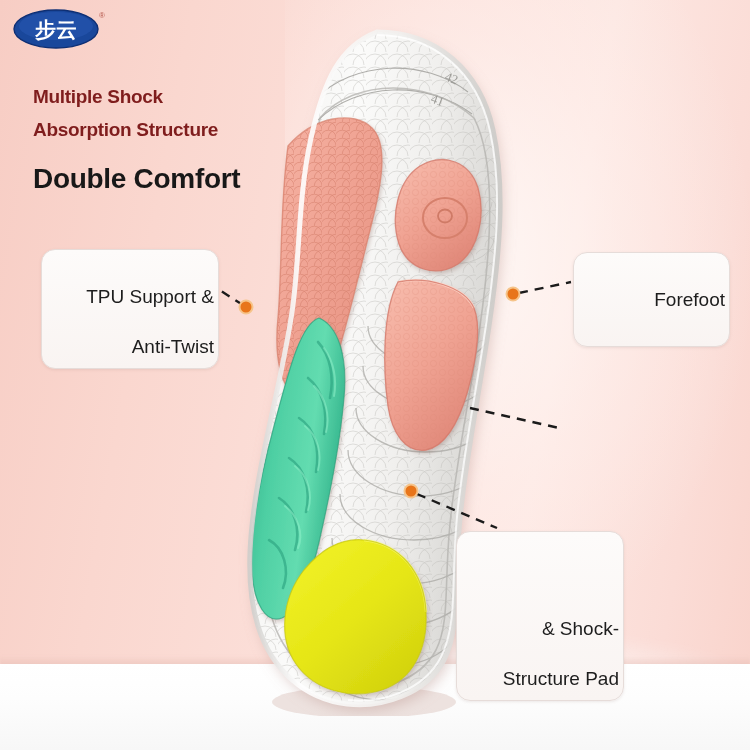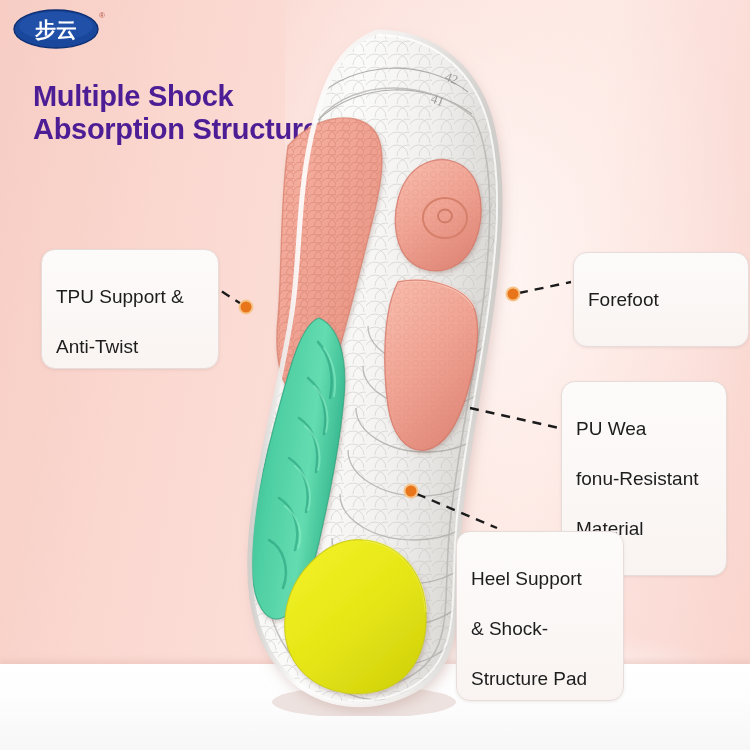--- a/index.html
+++ b/index.html
@@ -81,23 +81,23 @@
   .logo svg { display:block; }
 
   
   .headings {
     position: absolute;
     left: 33px;
     top: 80px;
     width: 480px;
   }
   .head-line {
-    color: #4c1d95;
+    color: #7f1d1d;
     font-weight: bold;
-    font-size: 29px;
+    font-size: 19px;
     line-height: 33px;
     letter-spacing: -0.3px;
     white-space: nowrap;
   }
   .head-sub {
     color: #181818;
     font-weight: bold;
     font-size: 28px;
     line-height: 32px;
     letter-spacing: -0.3px;
@@ -125,27 +125,27 @@
   
   .callout {
     position: absolute;
     background: linear-gradient(180deg, #fdfbfa 0%, #f9f4f2 100%);
     border: 1px solid #e6dcd9;
     border-radius: 14px;
     box-shadow: 0 1px 3px rgba(120,90,85,0.13);
     color: #1d1d1d;
     font-size: 19px;
     line-height: 25px;
-    text-align: left;
-    padding: 9px 14px;
+    text-align: right;
+    padding: 9px 4px;
     box-sizing: border-box;
     white-space: pre-line;
   }
   #callout-tpu    { left: 41px;  top: 249px; width: 178px; }
-  #callout-fore   { left: 573px; top: 252px; width: 176px; }
+  #callout-fore   { left: 573px; top: 252px; width: 157px; }
   #callout-pu     { left: 561px; top: 381px; width: 166px; }
   #callout-heel   { left: 456px; top: 531px; width: 168px; }
 
   
   .pu-l1 { display:block; }
   .pu-l2 { display:block; }
   .pu-l3 { display:block; }
 </style>
 </head>
 <body>
@@ -164,20 +164,21 @@
       <ellipse cx="44" cy="21" rx="42" ry="19" fill="none" stroke="#0e2f74" stroke-width="1.4"></ellipse>
       <ellipse cx="44" cy="18" rx="37" ry="14" fill="#2a5ab5" opacity="0.5"></ellipse>
       <text x="44" y="29" font-family="'DejaVu Sans','Liberation Sans',sans-serif" font-size="21" font-weight="bold" fill="#ffffff" text-anchor="middle">步云</text>
       <text x="90" y="10" font-family="'Liberation Sans',sans-serif" font-size="8" fill="#b4564b" text-anchor="middle">®</text>
     </svg>
   </div>
 
   <div class="headings">
     <div class="head-line">Multiple Shock</div>
     <div class="head-line">Absorption Structure</div>
+    <div class="head-sub">Double Comfort</div>
   </div>
 
   <div class="insole-wrap">
     <svg width="420" height="690" viewBox="0 0 420 690">
       <defs>
 
         <linearGradient id="gBody" x1="0" y1="0" x2="1" y2="0.3">
           <stop offset="0%" stop-color="#dcdcda"></stop>
           <stop offset="12%" stop-color="#f4f4f2"></stop>
           <stop offset="42%" stop-color="#fbfbfa"></stop>
@@ -458,25 +459,20 @@
 
   <div class="callout" id="callout-tpu">
     <span>TPU Support &amp;</span><br>
     <span>Anti-Twist</span>
   </div>
 
   <div class="callout" id="callout-fore">
     <span>Forefoot</span><br>
   </div>
 
-  <div class="callout" id="callout-pu">
-    <span class="pu-l1">PU Wea</span>
-    <span class="pu-l2">fonu-Resistant</span>
-    <span class="pu-l3">Material</span>
-  </div>
 
   <div class="callout" id="callout-heel">
-    <span>Heel Support</span><br>
+    <br>
     <span>&amp; Shock-</span><br>
     <span>Structure Pad</span>
   </div>
 
 </div>
 
 </body></html>

